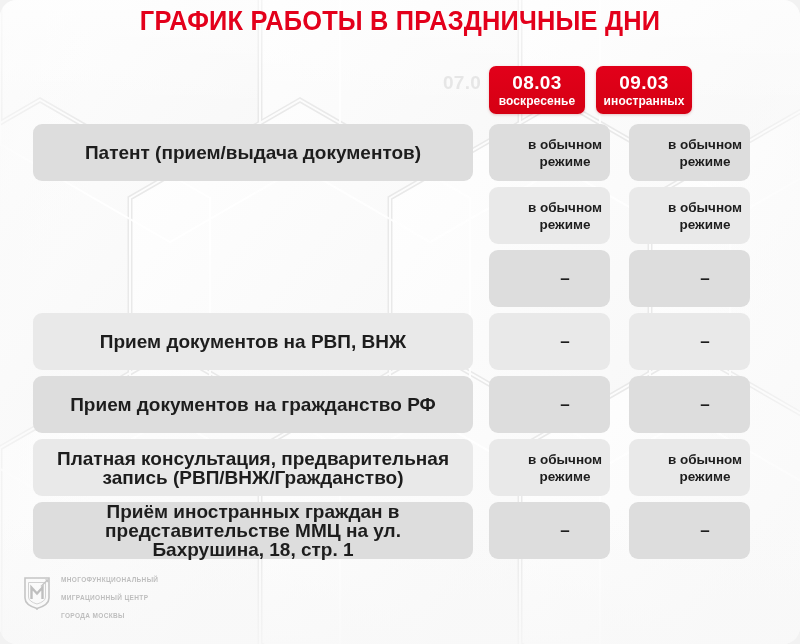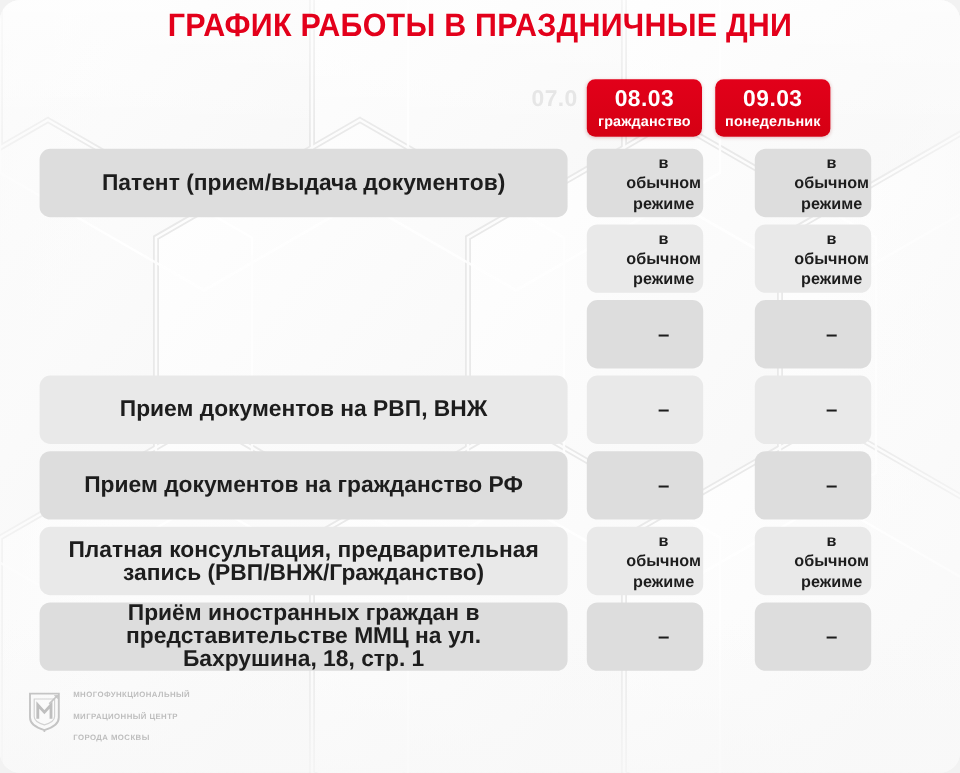--- a/index.html
+++ b/index.html
@@ -149,21 +149,21 @@
   }
   .row .label-pill {
     left: 33px;
     width: 440px;
     padding: 0 14px;
     font-size: 19px;
     font-weight: 700;
     line-height: 19px;
   }
   .row .status-pill {
-    width: 97px;
+    width: 121px;
     font-size: 13.5px;
     font-weight: 700;
     line-height: 17px;
     padding-left: 31px;
   }
   .row .status-pill.col1 { left: 489px; }
   .row .status-pill.col2 { left: 629px; }
 
   
   .row.tone-dark .label-pill,
@@ -253,26 +253,26 @@
   <div class="content">
 
     <div class="title">ГРАФИК РАБОТЫ В ПРАЗДНИЧНЫЕ ДНИ</div>
 
     <div class="date-row">
 
       <div class="ghost-date">07.0</div>
 
       <div class="date-badge col1">
         <span class="d-num">08.03</span>
-        <span class="d-day">гражданство</span>
+        <span class="d-day">воскресенье</span>
       </div>
 
       <div class="date-badge col2">
         <span class="d-num">09.03</span>
-        <span class="d-day">понедельник</span>
+        <span class="d-day">иностранных</span>
       </div>
     </div>
 
     <div class="table">
 
       <div class="row tone-dark">
         <div class="label-pill">Патент (прием/выдача документов)</div>
         <div class="status-pill col1">в обычном режиме</div>
         <div class="status-pill col2">в обычном режиме</div>
       </div>

